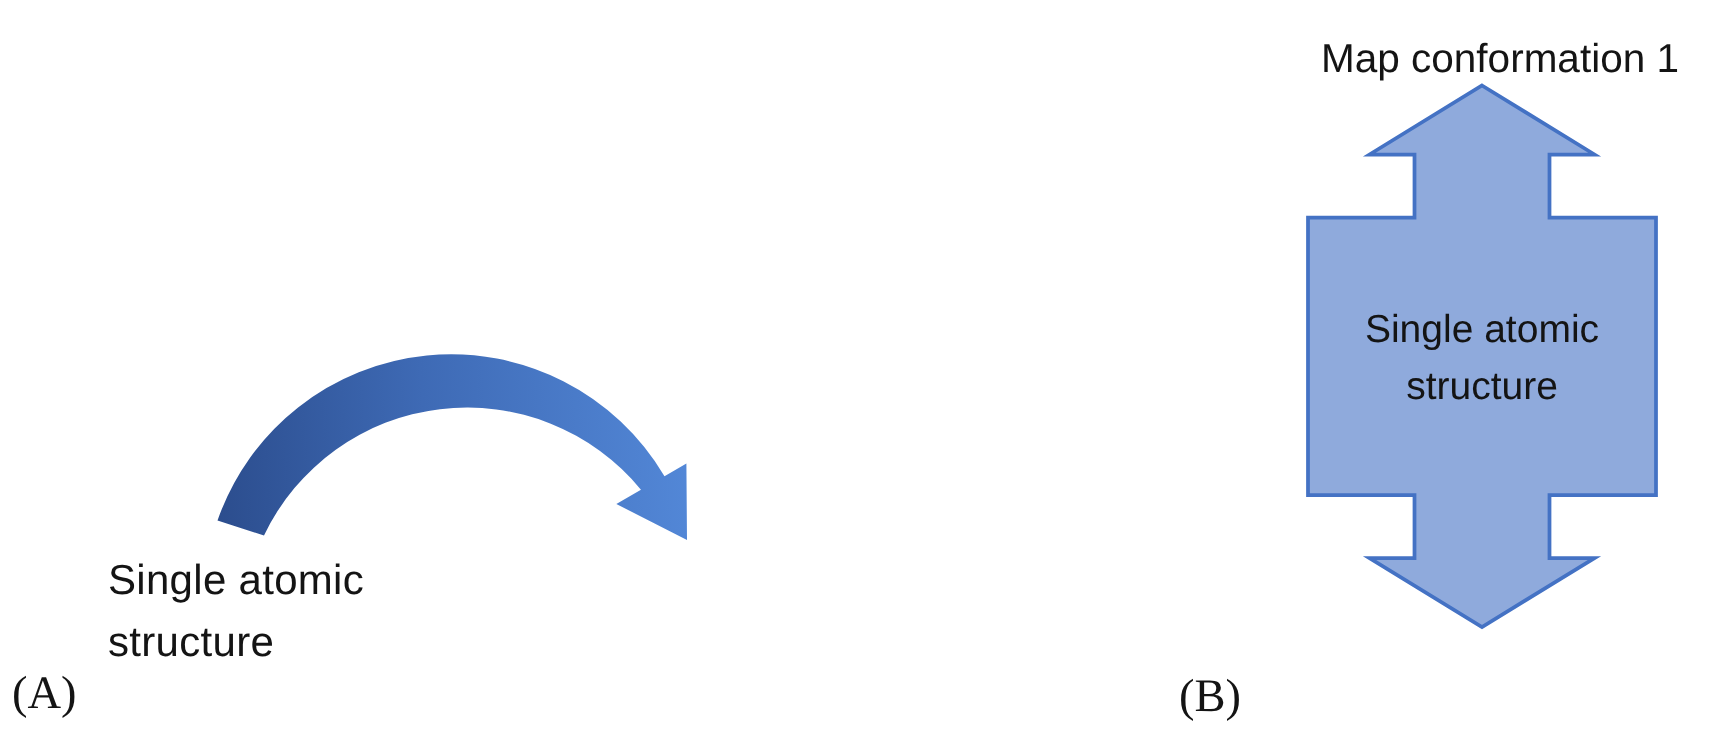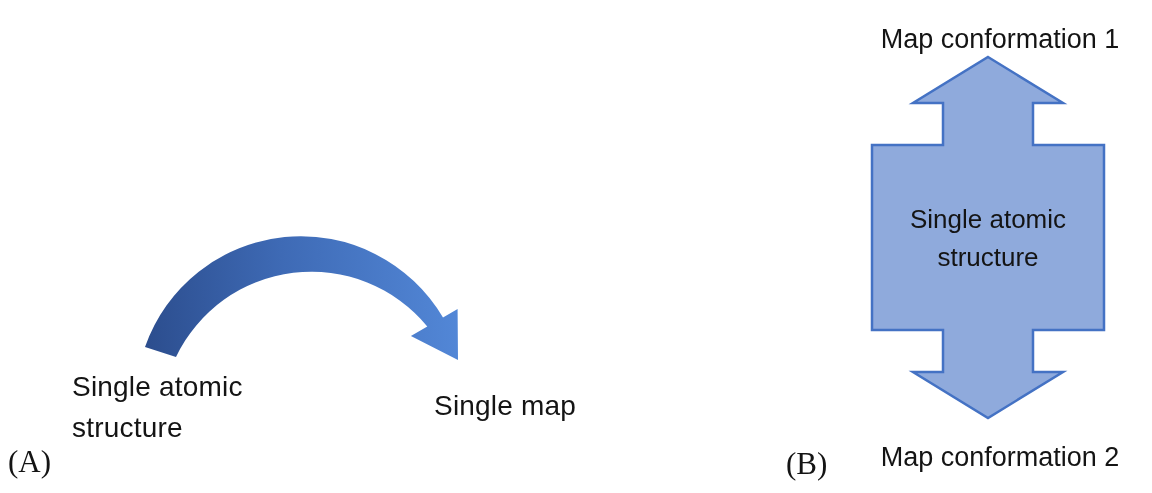--- a/index.html
+++ b/index.html
@@ -70,32 +70,30 @@
              L 427.3 326.5
              A 150 150 0 0 0 176 357
              Z"></path>
   </svg>
 
   <div class="abs label-text two-line" style="left:72px; top:366px; line-height:41px;">
     <div>Single atomic</div>
     <div>structure</div>
   </div>
 
-  <div class="abs label-text" style="left:434px; top:390px;">Single map</div>
 
   <div class="abs panel-letter" style="left:8px; top:444px;">(A)</div>
 
   <div class="abs b-caption" style="left:850px; top:24px;">Map conformation 1</div>
 
   <svg class="abs" style="left:850px; top:45px;" width="280" height="390" viewBox="0 0 280 390" aria-hidden="true">
     <polygon stroke-width="2.5" stroke-linejoin="miter" points="138,12 213,58 183,58 183,100 254,100 254,285 183,285 183,327 213,327 138,373 63,327 93,327 93,285 22,285 22,100 93,100 93,58 63,58" fill="#8FAADC" stroke="#4472C4"></polygon>
   </svg>
 
   <div class="abs center-text">
     <div>Single atomic</div>
     <div>structure</div>
   </div>
 
-  <div class="abs b-caption" style="left:850px; top:442px;">Map conformation 2</div>
 
   <div class="abs panel-letter" style="left:786px; top:446px;">(B)</div>
 
 </div>
 
 </body></html>

